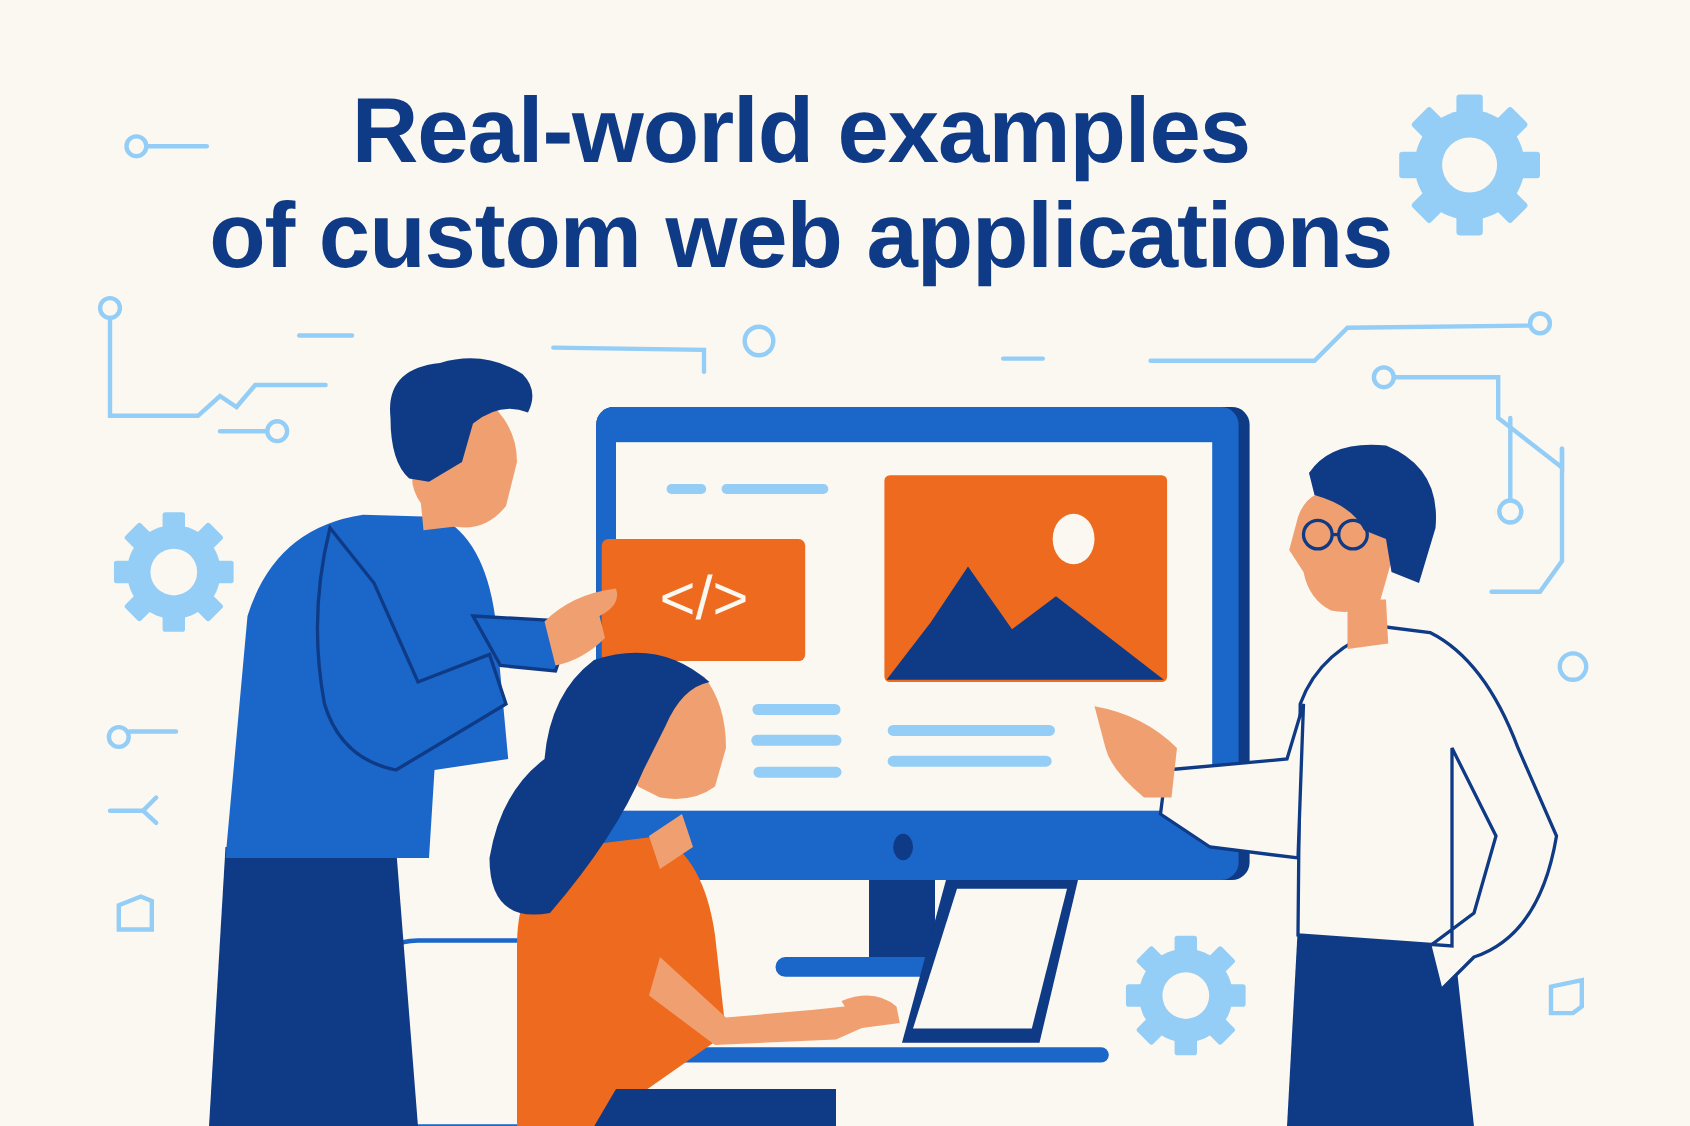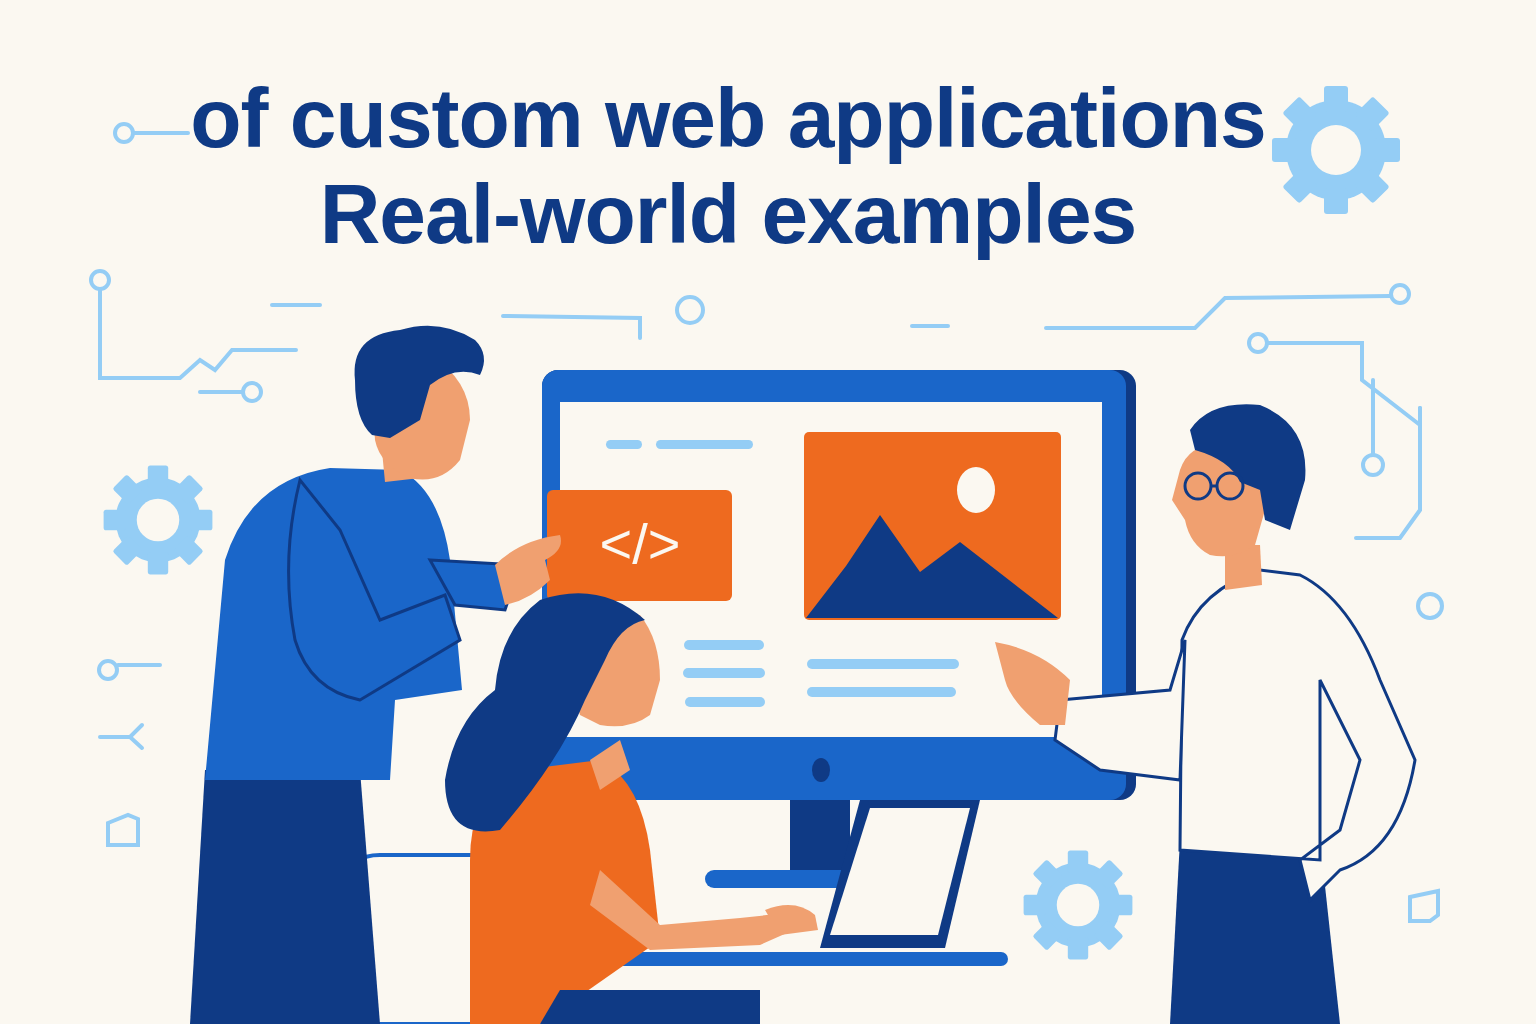--- a/index.html
+++ b/index.html
@@ -5,22 +5,22 @@
   html,body{margin:0;padding:0;}
   body{width:1536px;height:1024px;background:#fbf8f1;overflow:hidden;position:relative;font-family:"Liberation Sans",sans-serif;}
   .title{position:absolute;left:0;top:70px;width:1456px;text-align:center;color:#0f3a85;font-weight:700;font-size:84px;line-height:96px;letter-spacing:-1px;z-index:2;}
   .title span{display:block;}
   svg.scene{position:absolute;left:0;top:0;}
 </style>
 </head>
 <body>
 
 <div class="title">
+  <span>Real-world examples</span>
   <span>of custom web applications</span>
-  <span>Real-world examples</span>
 </div>
 
 <svg class="scene" width="1536" height="1024" viewBox="0 0 1536 1024">
 
   <g stroke="#94cdf5" stroke-width="4" fill="none" stroke-linecap="round">
     <circle cx="124" cy="133" r="9"></circle>
       <line x1="134" y1="133" x2="188" y2="133"></line>
     <circle cx="100" cy="280" r="9"></circle>
       <polyline points="100,290 100,378 180,378 200,360 215,370 232,350 296,350"></polyline>
     <circle cx="252" cy="392" r="9"></circle>

